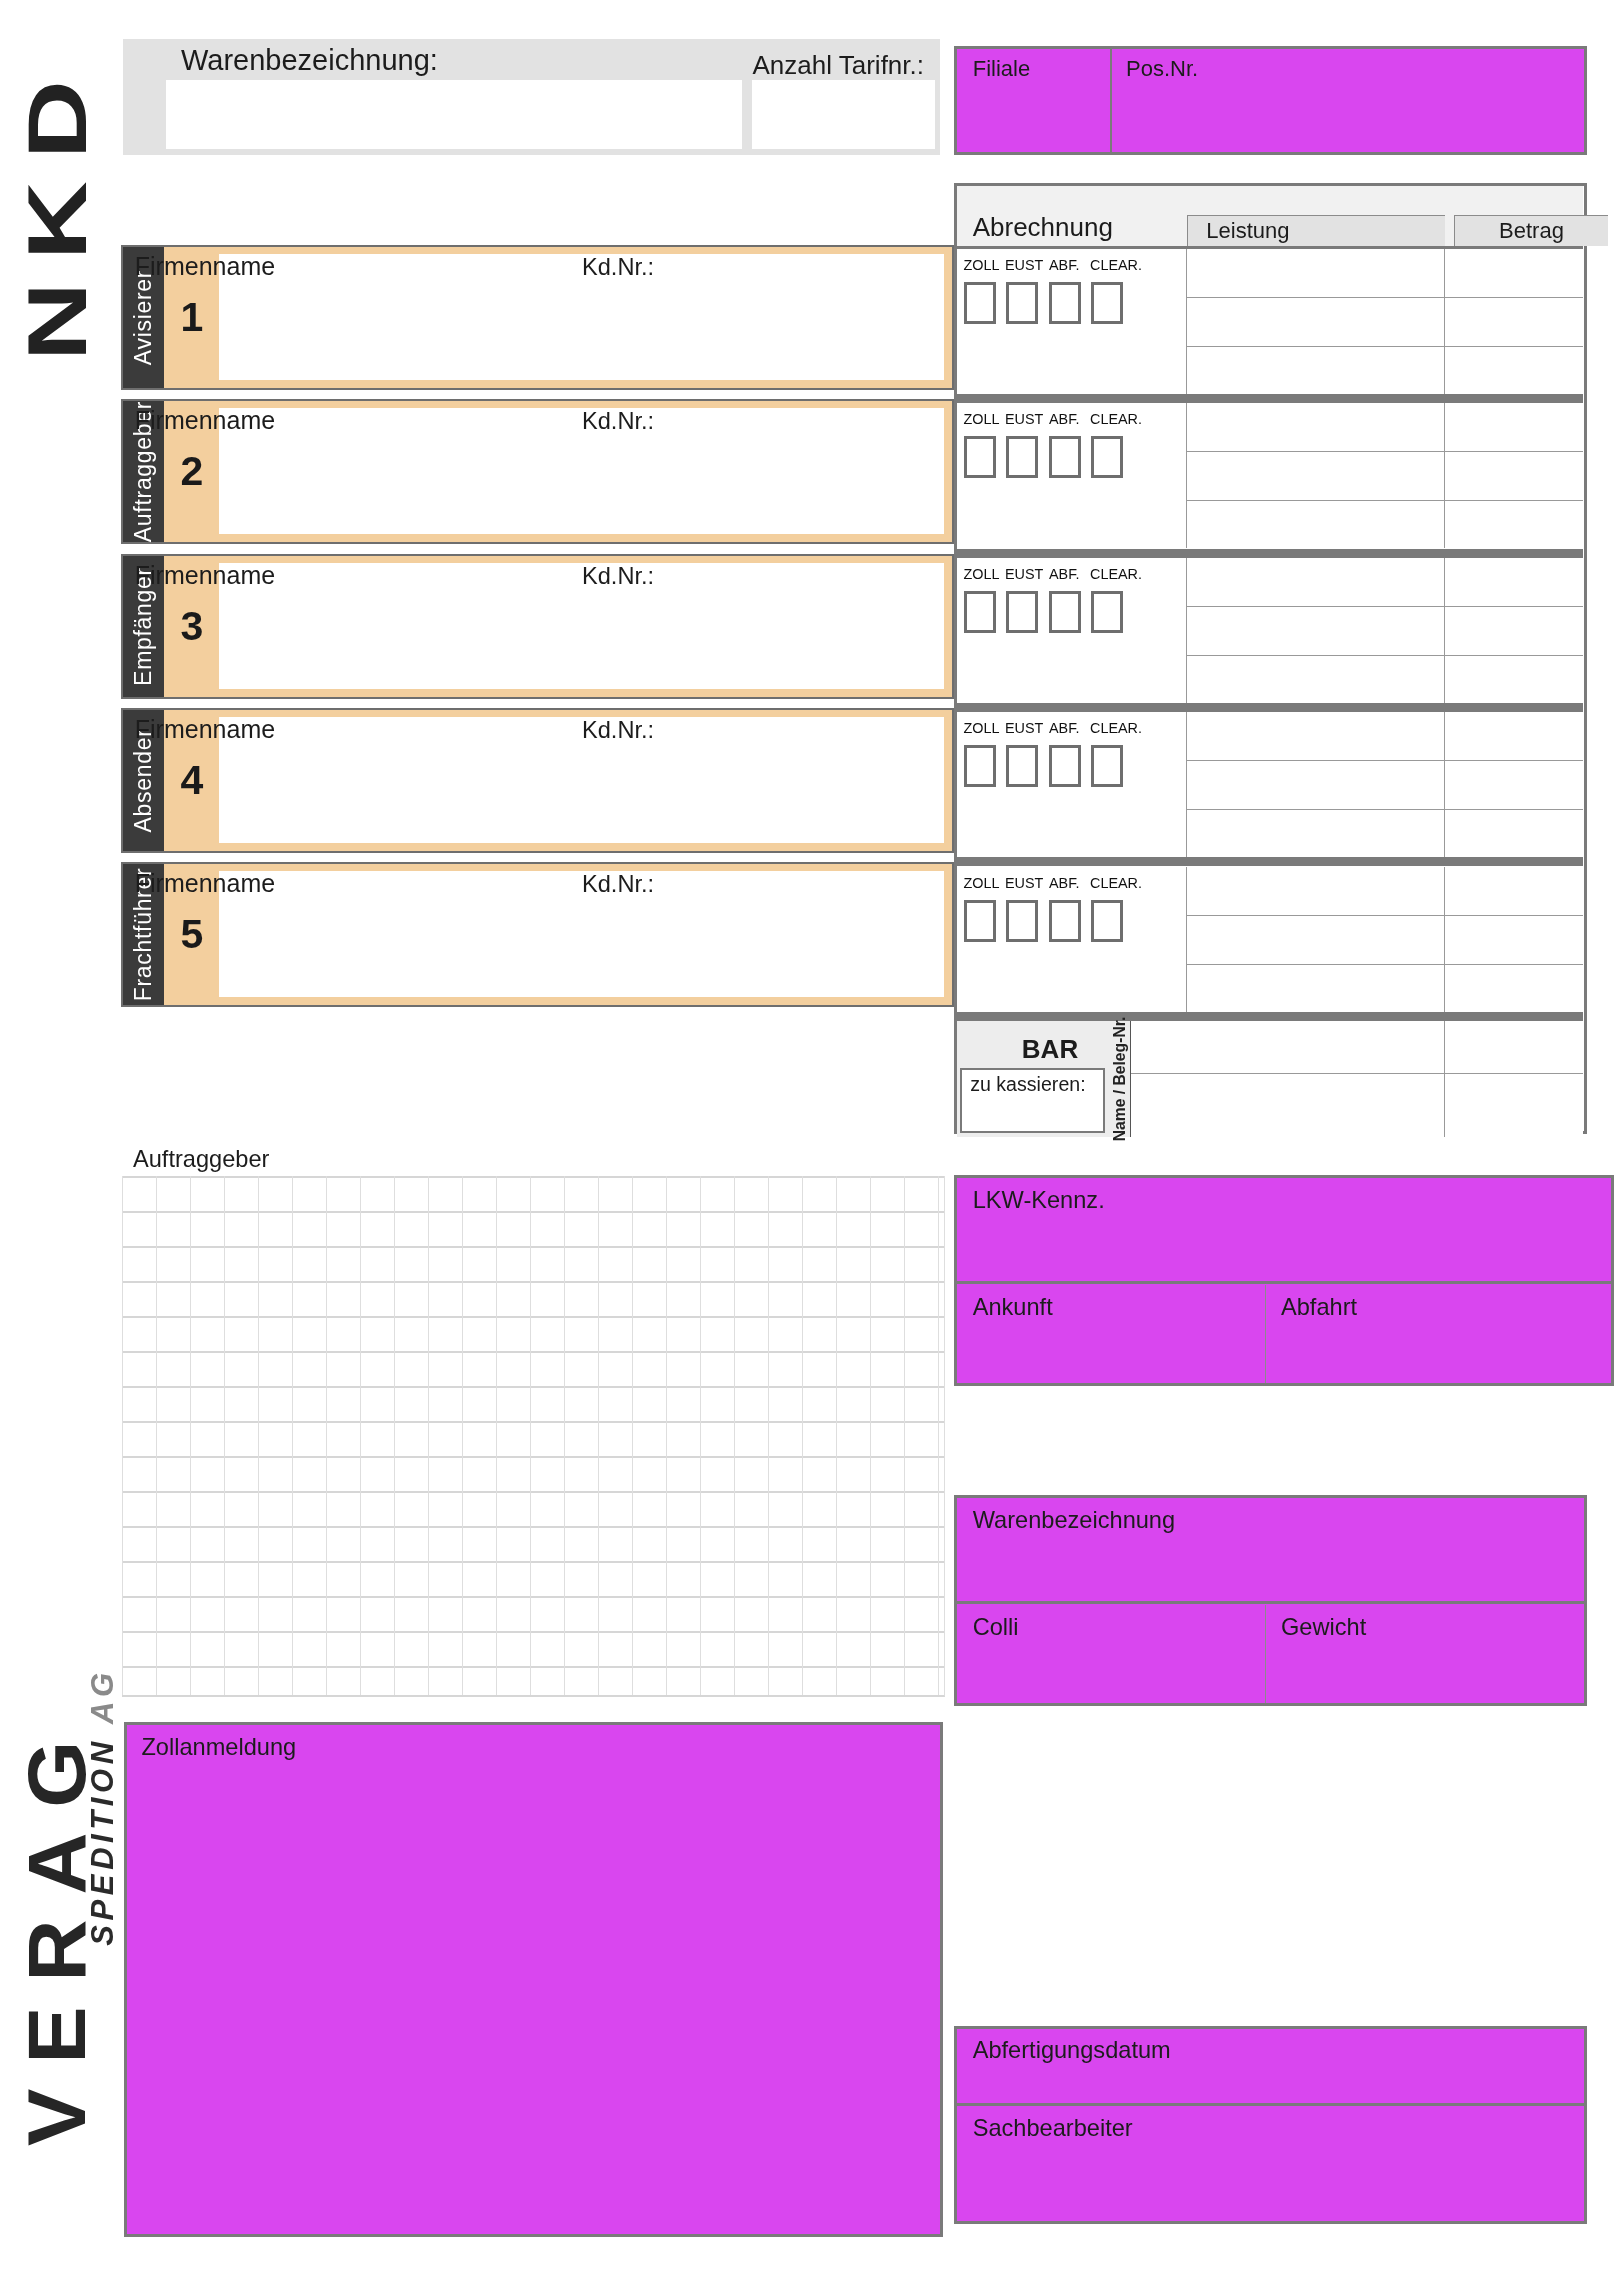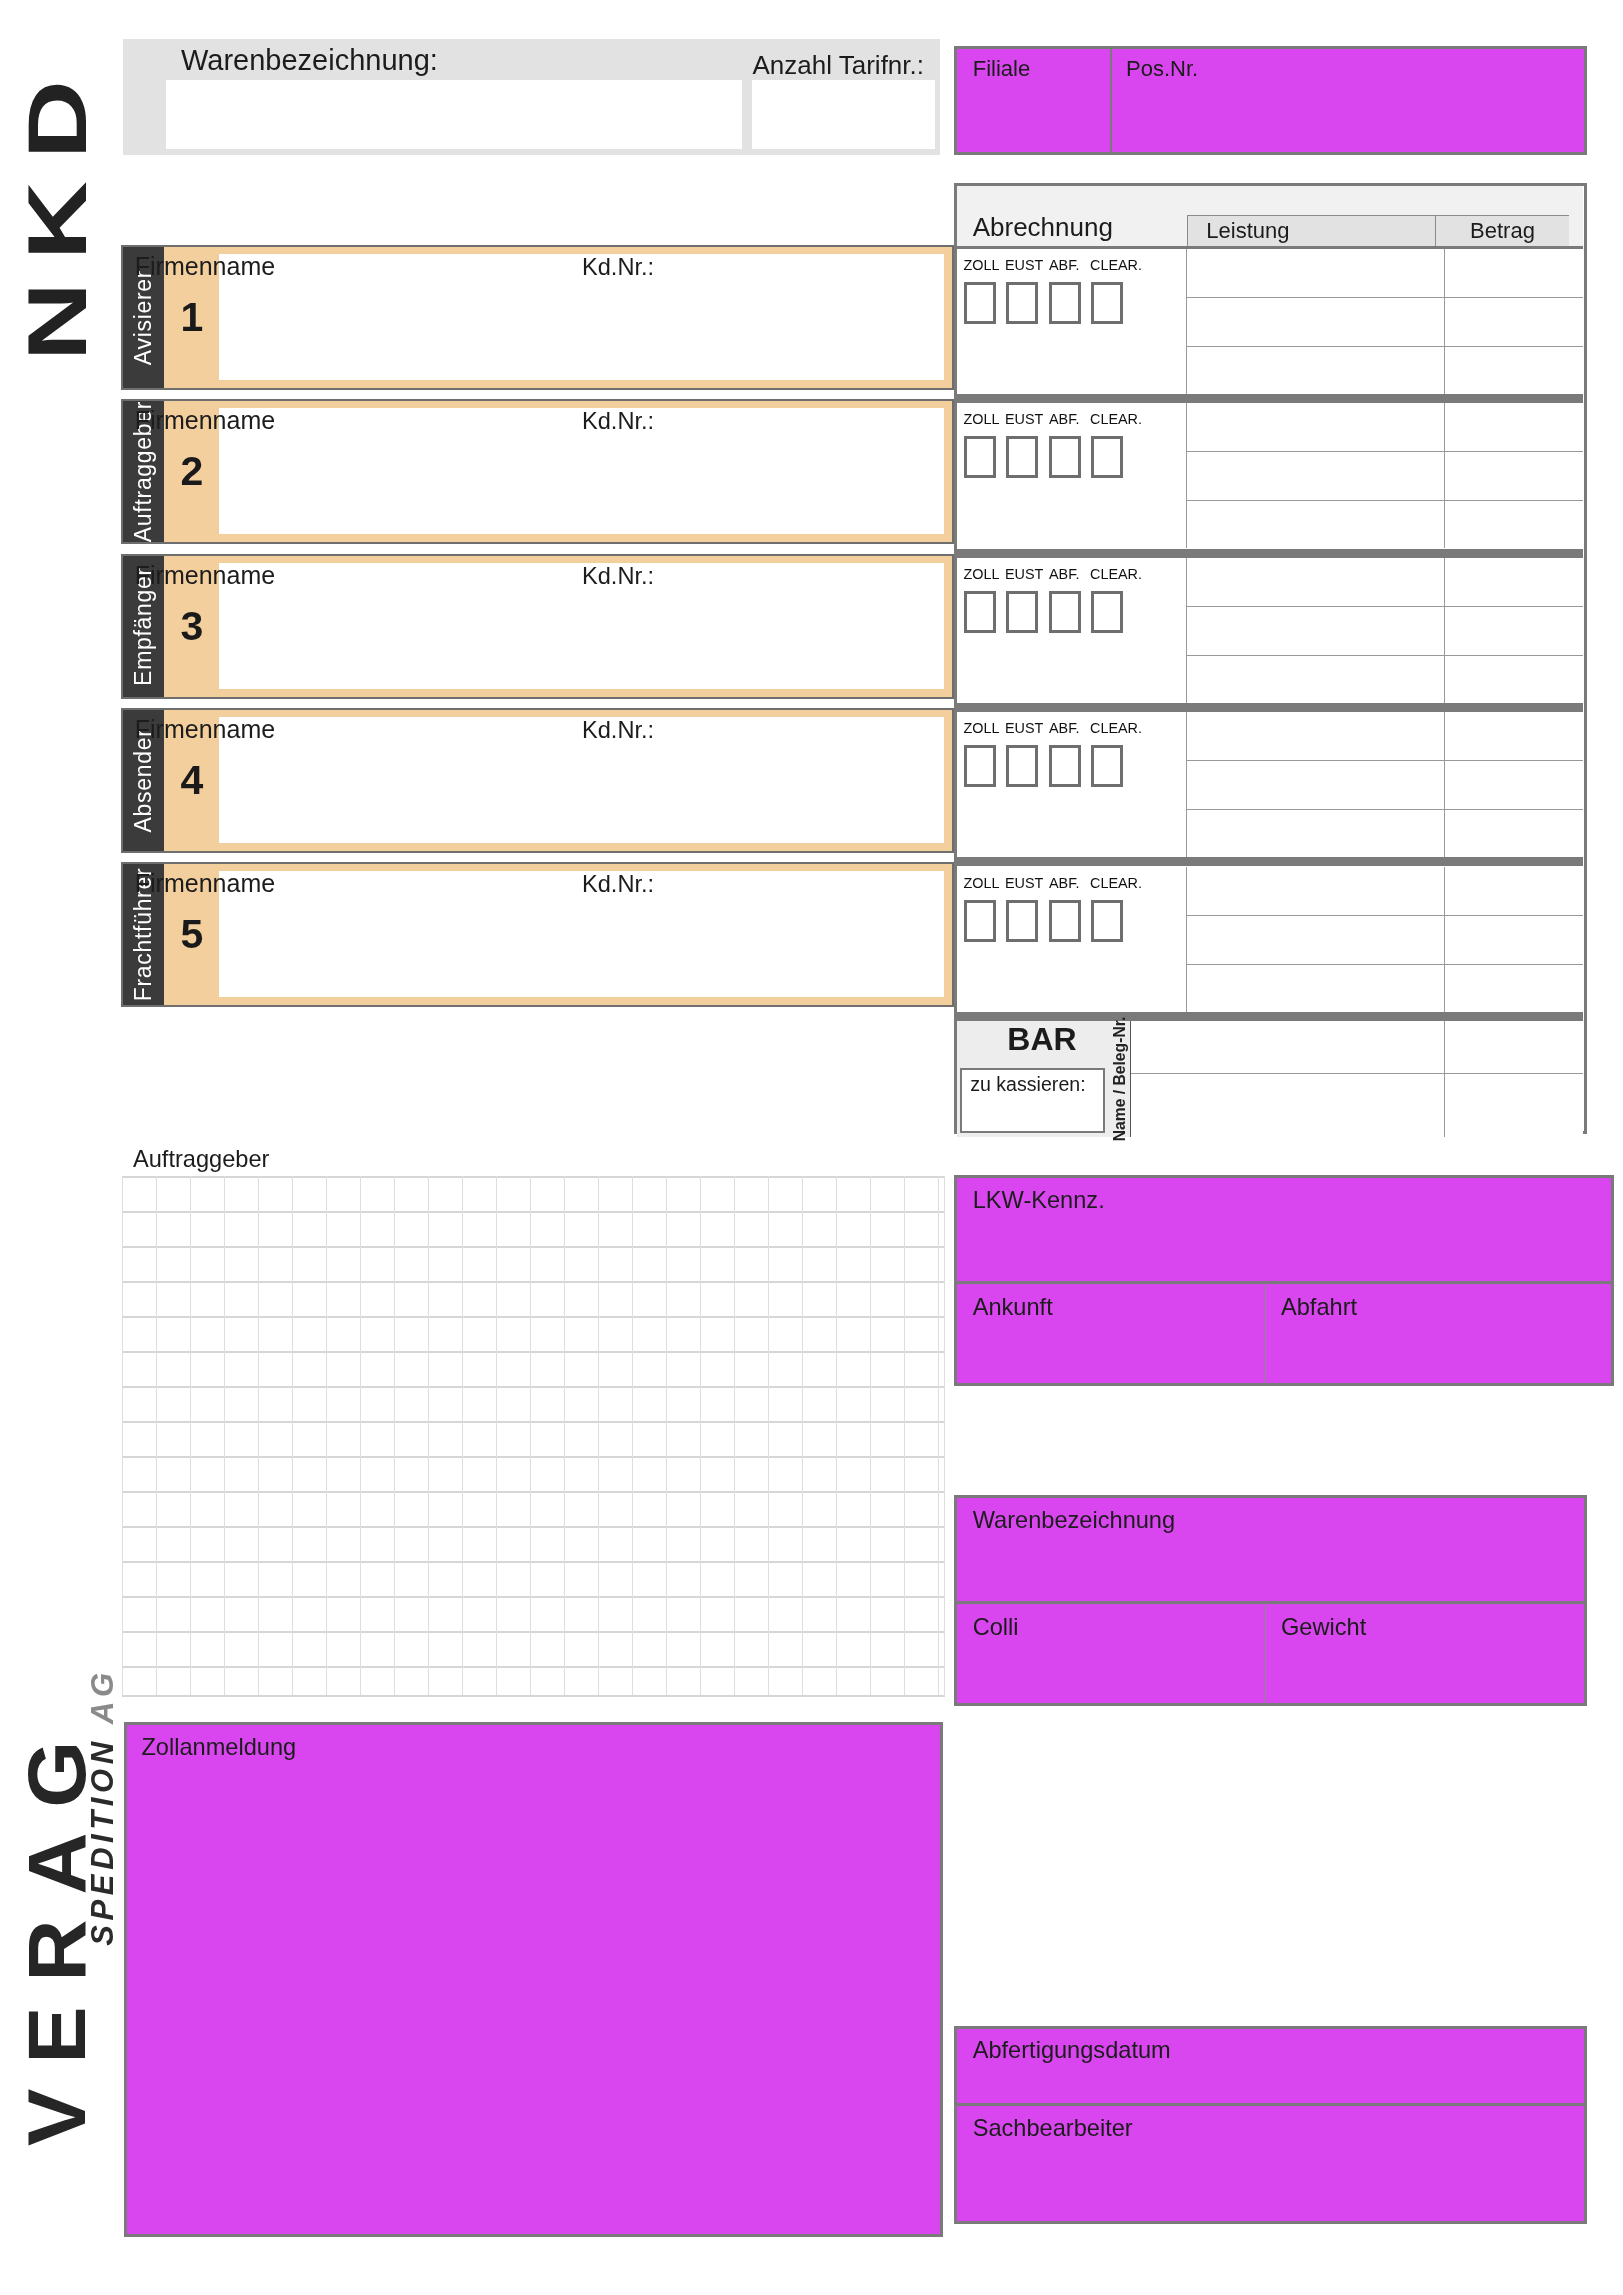--- a/index.html
+++ b/index.html
@@ -31,35 +31,35 @@
   .filiale-div{left:153px;top:0;bottom:0;width:2px;background:#7a7a7a;}
   .small-cap{font-size:22px;}
 
   
   .rtable{left:954px;top:183px;width:633px;height:951px;border:3.3px solid #7a7a7a;box-sizing:border-box;background:#fff;}
   .rt-header{left:0;top:0;width:626px;height:60px;background:#f1f1f1;}
   .rt-title{left:15.7px;top:26px;font-size:26px;}
   .hcell{top:29.4px;height:31px;background:#e2e2e2;border-left:1.3px solid #8b8b8b;border-top:1.3px solid #8b8b8b;
          box-sizing:border-box;display:flex;align-items:center;font-size:22px;}
   .hcell.leistung{left:230px;width:258px;padding-left:18.3px;}
-  .hcell.betrag{left:478px;width:134px;justify-content:center;}
+  .hcell.betrag{left:497px;width:154px;justify-content:center;}
   .rt-sep{left:0;width:626px;height:9.2px;background:#7a7a7a;}
   .rt-section{left:0;width:626px;height:145px;background:#fff;}
   .rt-section .cbcell{left:0;top:0;bottom:0;width:230px;border-right:1.3px solid #999;box-sizing:border-box;}
   .cb-lbl{top:7.9px;font-size:14.4px;color:#111;}
   .cb{top:33px;width:26px;height:36px;border:3.3px solid #6e6e6e;background:#fff;}
   .vline-b{left:487px;top:0;bottom:0;width:1.3px;background:#999;}
   .hline{left:230px;right:0;height:1.3px;background:#999;}
   .rt-hdr-border{left:0;top:60px;width:626px;height:2.6px;background:#7a7a7a;}
 
   
   .bar-section{left:0;width:626px;height:116px;background:#fff;}
   .bar-left{left:0;top:0;bottom:0;width:154px;background:#ededed;}
-  .bar-title{left:8px;top:0;width:154px;height:44px;display:flex;align-items:flex-start;justify-content:center;
-             font-size:32px;font-weight:bold;}
+  .bar-title{left:16px;top:0;width:154px;height:44px;display:flex;align-items:flex-end;justify-content:center;
+             font-size:26px;font-weight:bold;}
   .kass-box{left:3.3px;top:47px;width:145px;height:65px;background:#fff;border:2.6px solid #7a7a7a;box-sizing:border-box;}
   .kass-lbl{left:7.9px;top:2.6px;font-size:19.6px;}
   .bar-strip{left:154px;top:0;bottom:0;width:20px;background:#ededed;border-right:1.3px solid #555;
              display:flex;align-items:center;justify-content:center;box-sizing:border-box;}
   .bar-strip span{transform:rotate(-90deg);font-size:15.7px;font-weight:bold;white-space:nowrap;color:#222;}
   .bar-hline{left:174px;right:0;top:52px;height:1.3px;background:#999;}
 
   
   .party{left:121px;width:833px;height:145px;border:2.6px solid #6e6e6e;background:#f3cf9e;box-sizing:border-box;}
   .pstrip{left:0;top:0;bottom:0;width:41px;background:#3b3b3b;display:flex;align-items:center;justify-content:center;}

